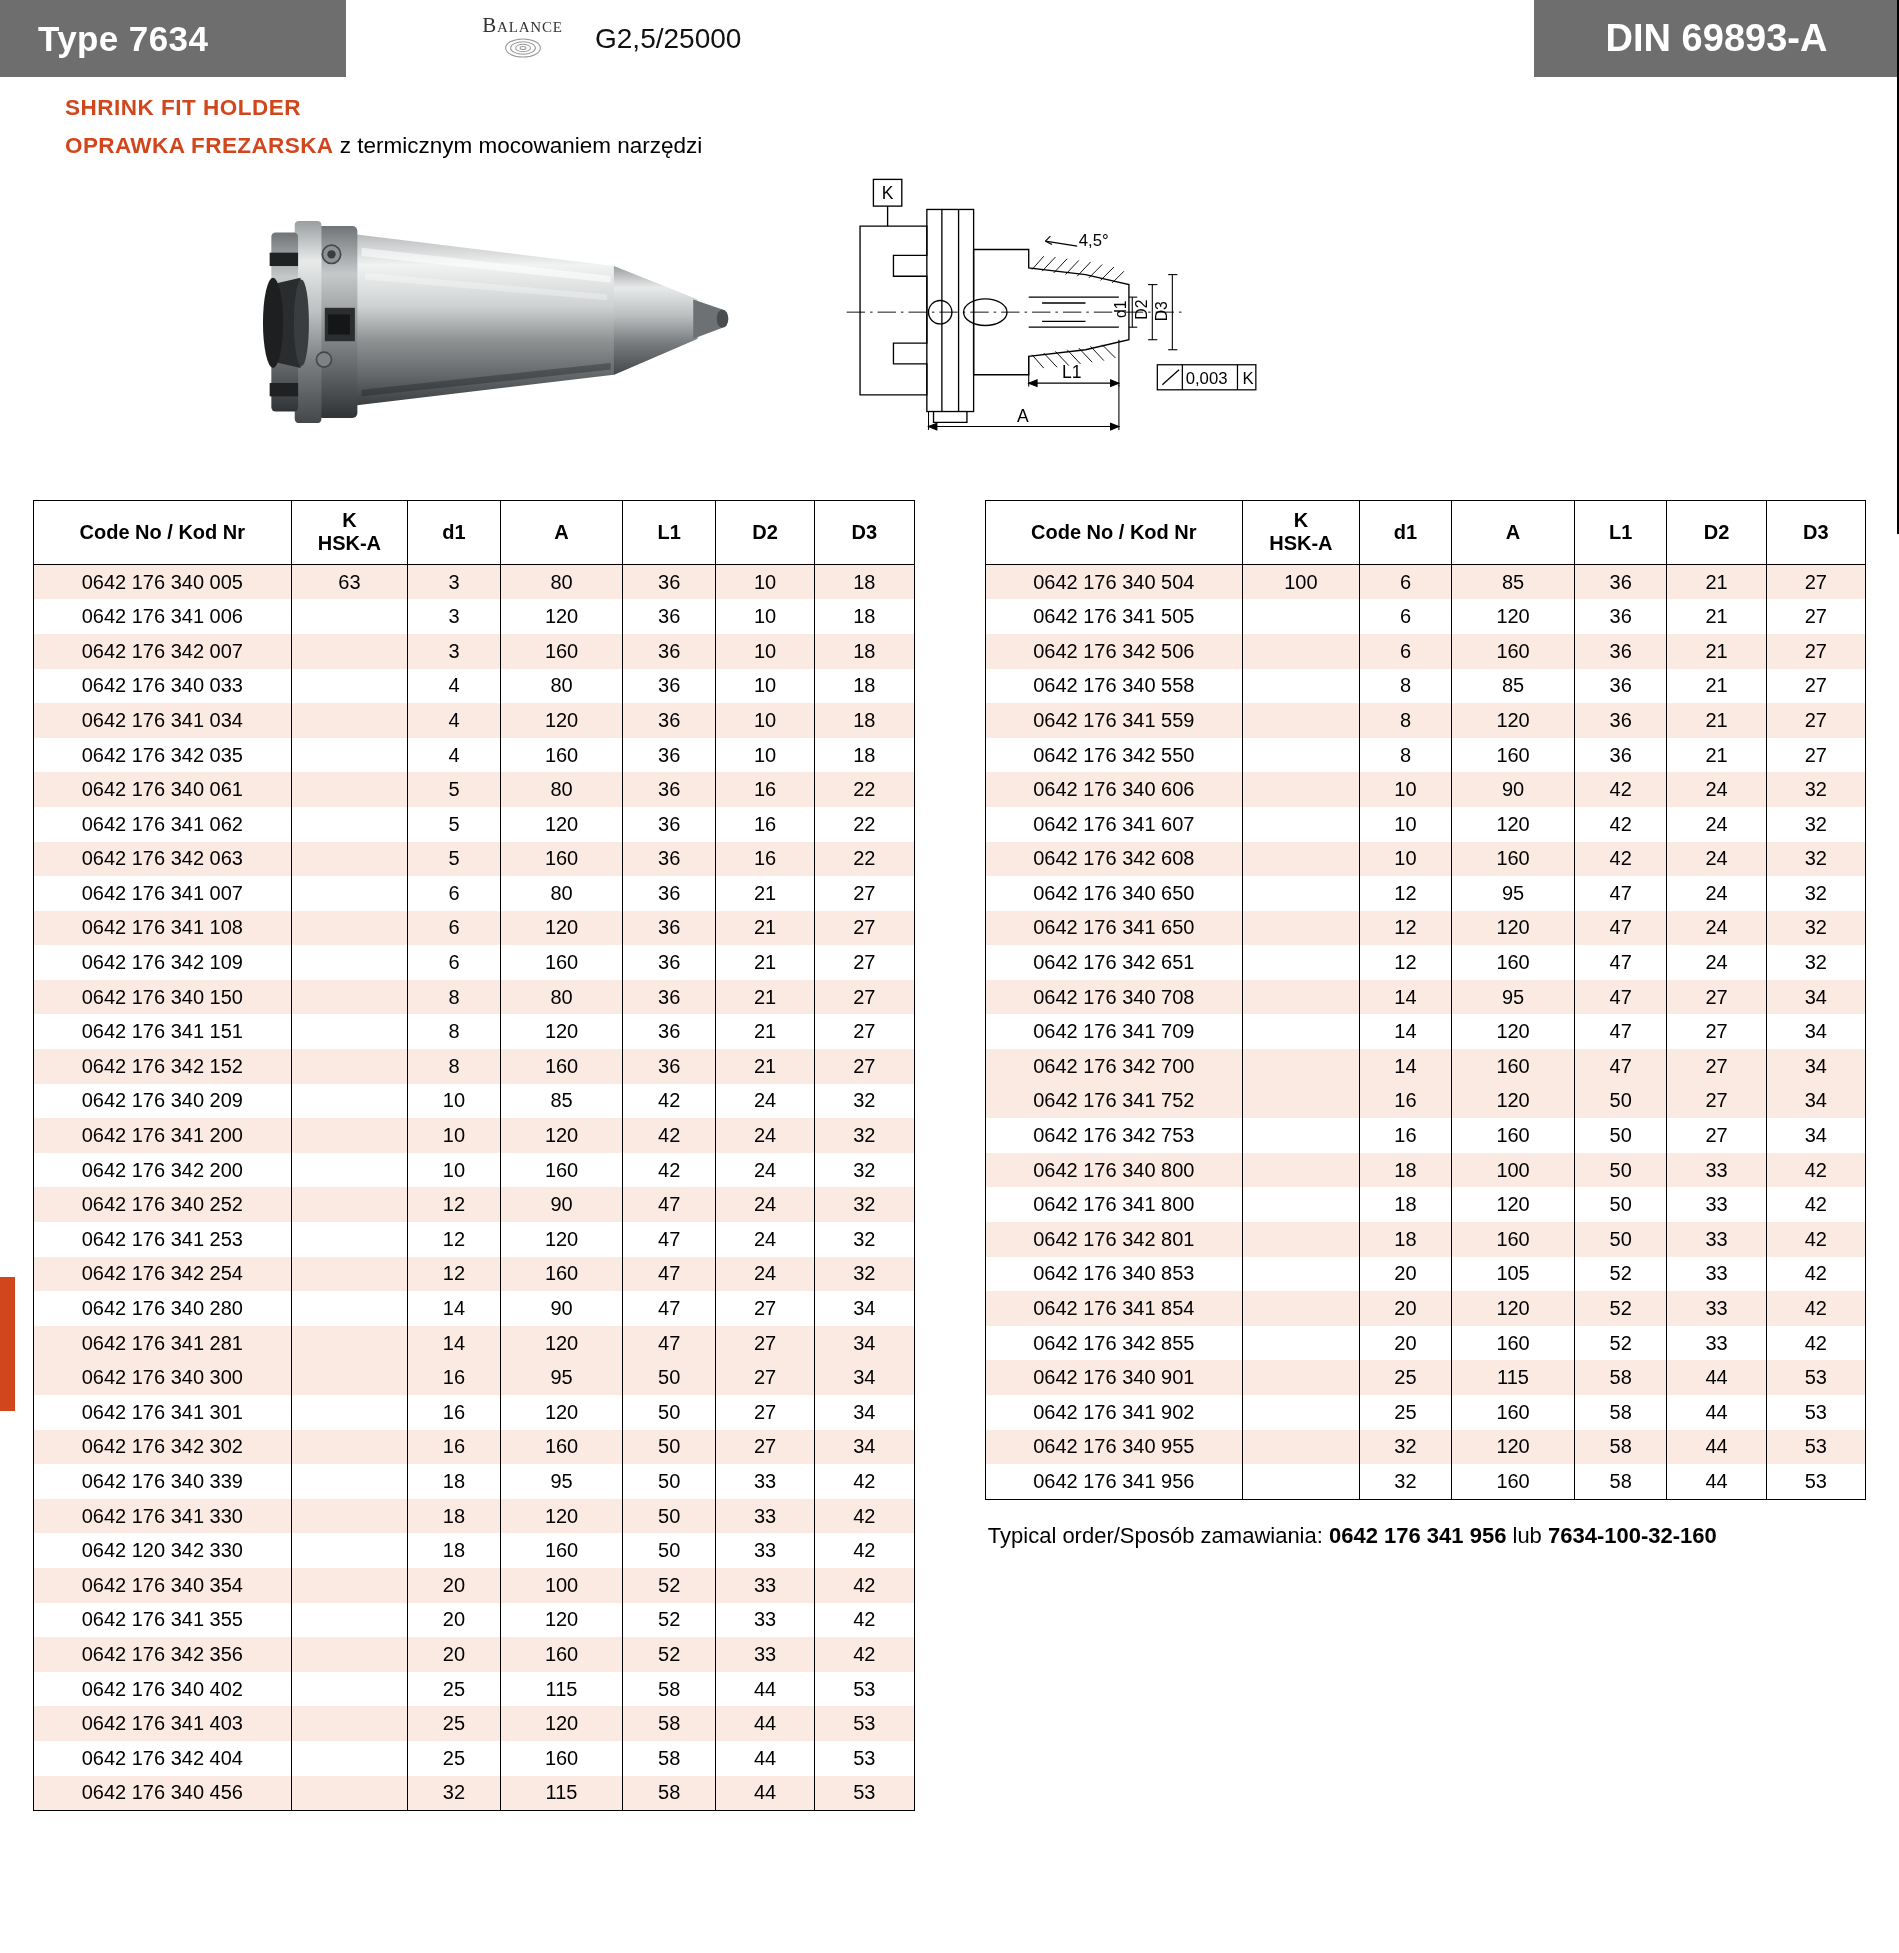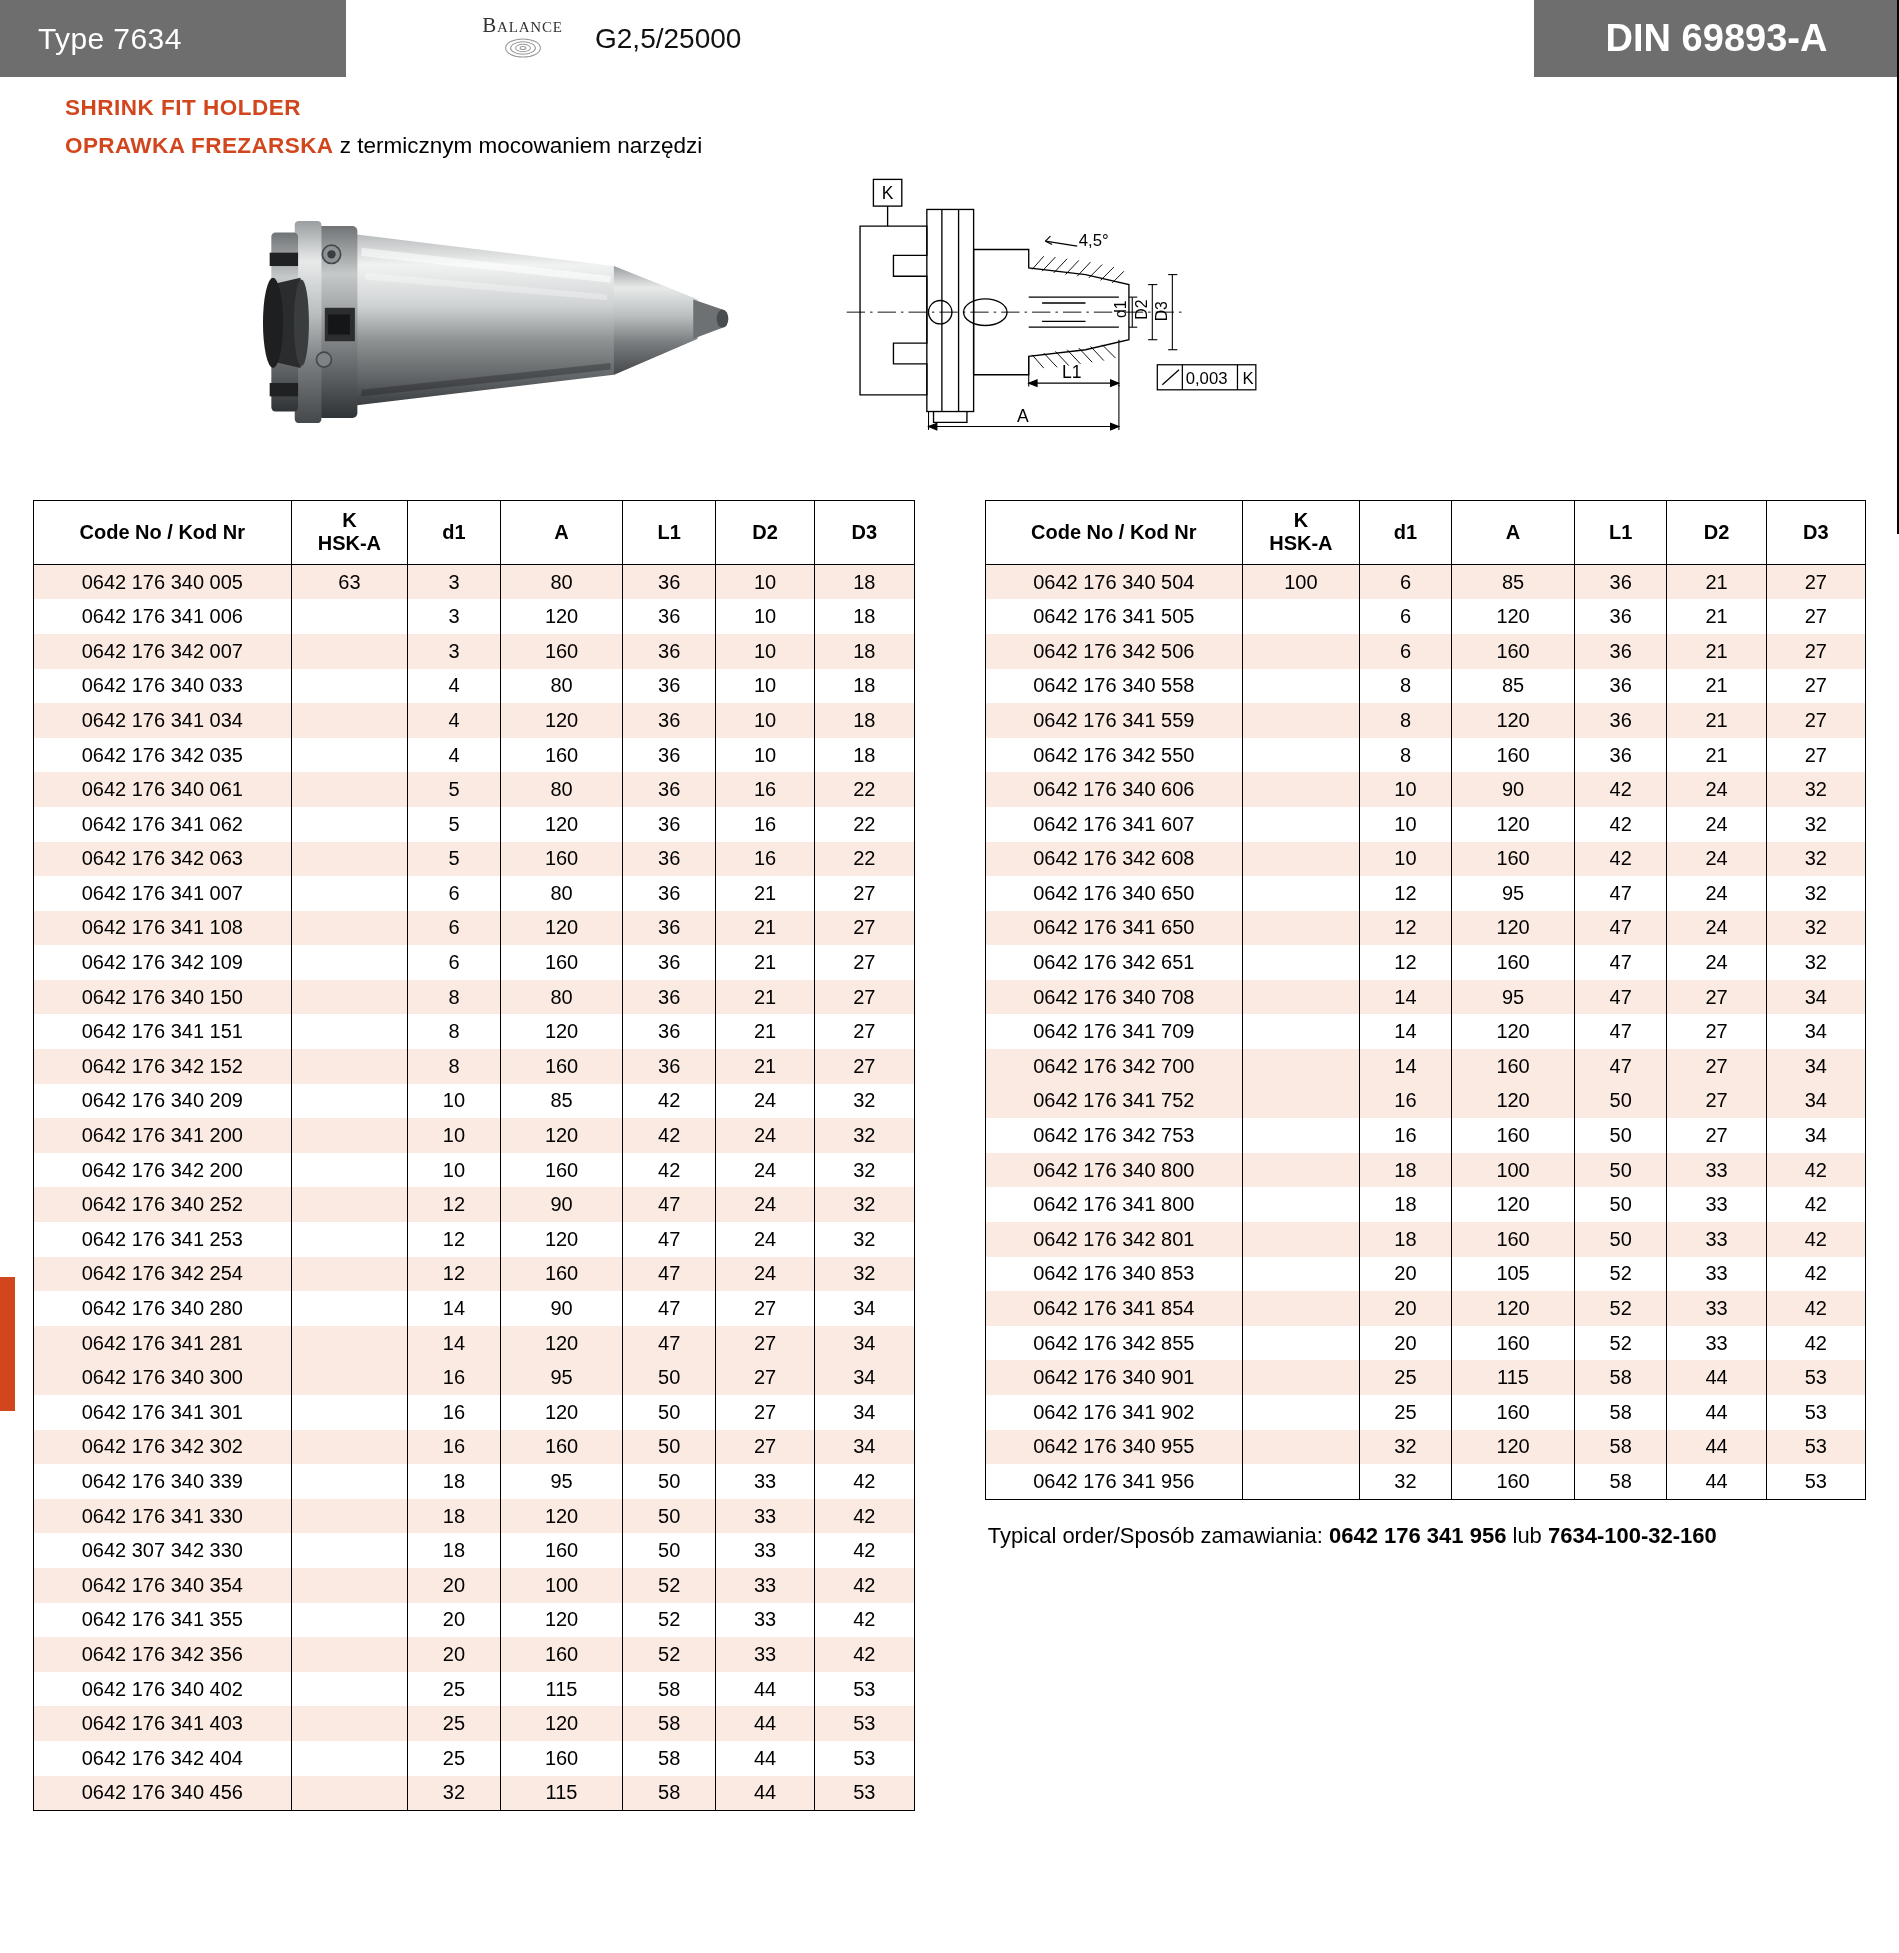--- a/index.html
+++ b/index.html
@@ -27,22 +27,22 @@
   .header-left {
     background: #6e6e6e;
     color: #ffffff;
     display: flex;
     align-items: center;
     padding: 0 38px;
     min-width: 346px;
     box-sizing: border-box;
   }
   .header-left .title {
-    font-size: 30px;
-    font-weight: normal;
+    font-size: 35px;
+    font-weight: bold;
     letter-spacing: 0.4px;
   }
   .header-mid {
     flex: 1;
     display: flex;
     align-items: center;
     padding-left: 114px;
     gap: 10px;
   }
   .balance-mark {
@@ -643,21 +643,21 @@
           <tr class="odd">
             <td class="code">0642 176 341 330</td>
             <td></td>
             <td>18</td>
             <td>120</td>
             <td>50</td>
             <td>33</td>
             <td>42</td>
           </tr>
           <tr class="even">
-            <td class="code">0642 307 342 330</td>
+            <td class="code">0642 120 342 330</td>
             <td></td>
             <td>18</td>
             <td>160</td>
             <td>50</td>
             <td>33</td>
             <td>42</td>
           </tr>
           <tr class="odd">
             <td class="code">0642 176 340 354</td>
             <td></td>

